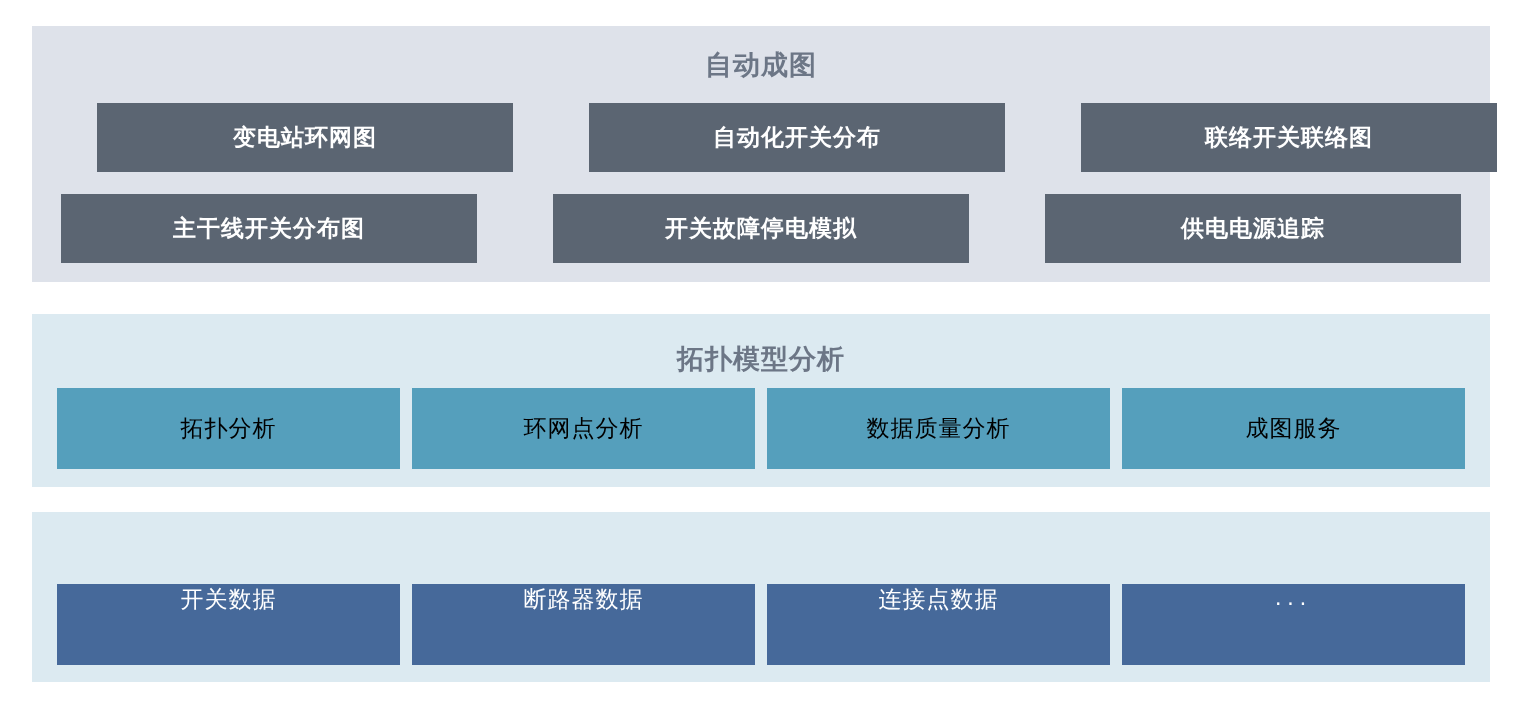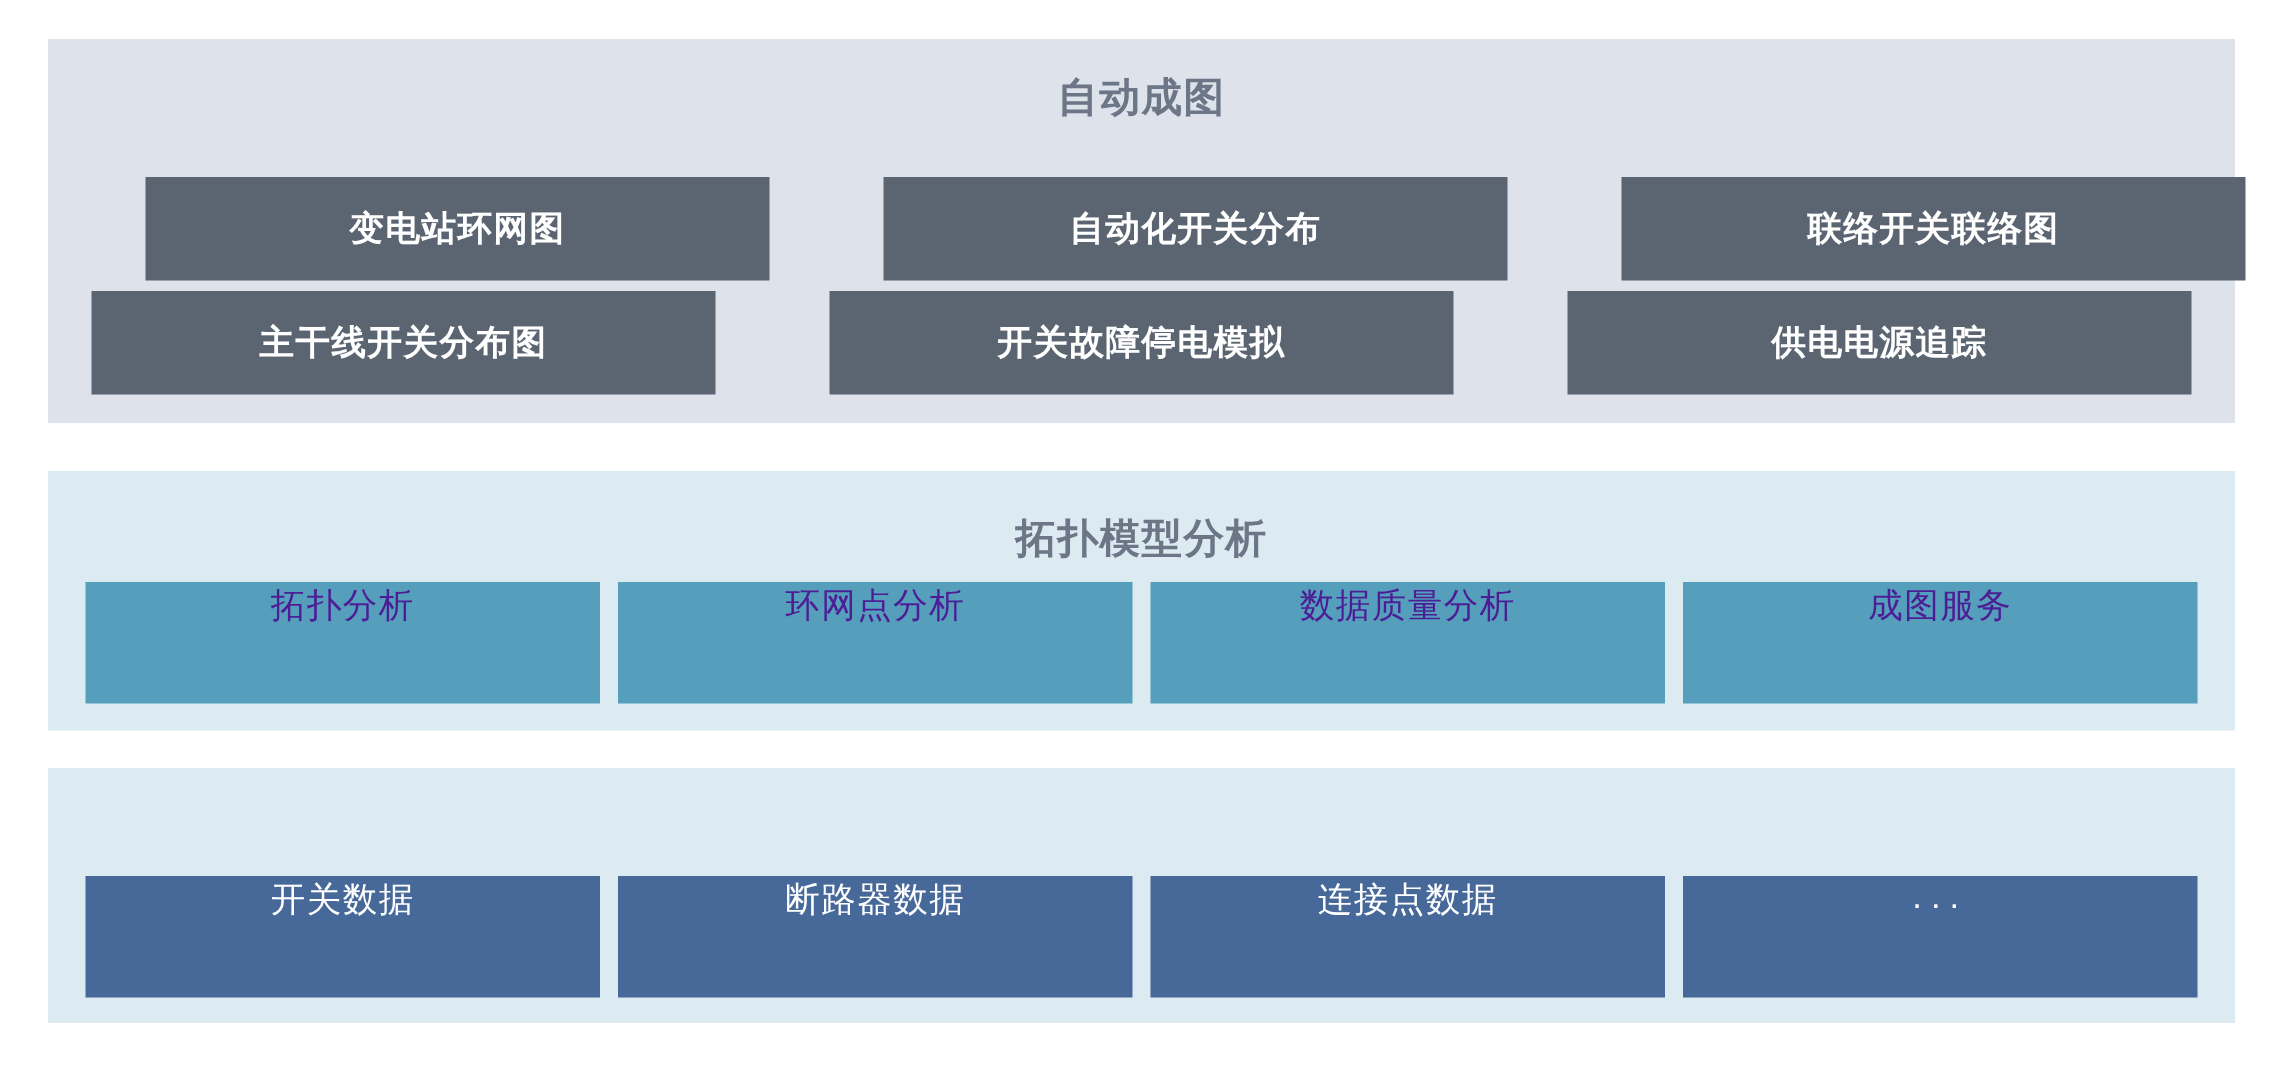--- a/index.html
+++ b/index.html
@@ -45,21 +45,21 @@
     line-height: 27px;
     padding-top: 26px;
   }
   #panel-automap .btn-row {
     position: absolute;
     left: 29px;
     width: 1400px;
     display: flex;
     justify-content: space-between;
   }
-  #panel-automap .btn-row.row1 { top: 92px; padding-left: 36px; }
+  #panel-automap .btn-row.row1 { top: 77px; padding-left: 36px; }
   #panel-automap .btn-row.row2 { top: 168px; }
   .btn-dark {
     width: 416px;
     height: 69px;
     background: #5B6572;
     color: #ffffff;
     font-size: 23px;
     font-weight: bold;
     letter-spacing: 1px;
     display: flex;
@@ -88,26 +88,26 @@
     left: 25px;
     width: 1408px;
     display: flex;
     gap: 12px;
   }
   #panel-topology .btn-row-4 { top: 74px; }
   .btn-teal {
     flex: 1 1 0;
     height: 81px;
     background: #559FBC;
-    color: #4c1d95;
+    color: #000000;
     font-size: 23px;
     font-weight: normal;
     letter-spacing: 1px;
     display: flex;
-    align-items: flex-start;
+    align-items: center;
     justify-content: center;
     box-sizing: border-box;
     cursor: pointer;
     user-select: none;
   }
 
   
   #panel-cim {
     left: 32px;
     top: 512px;

